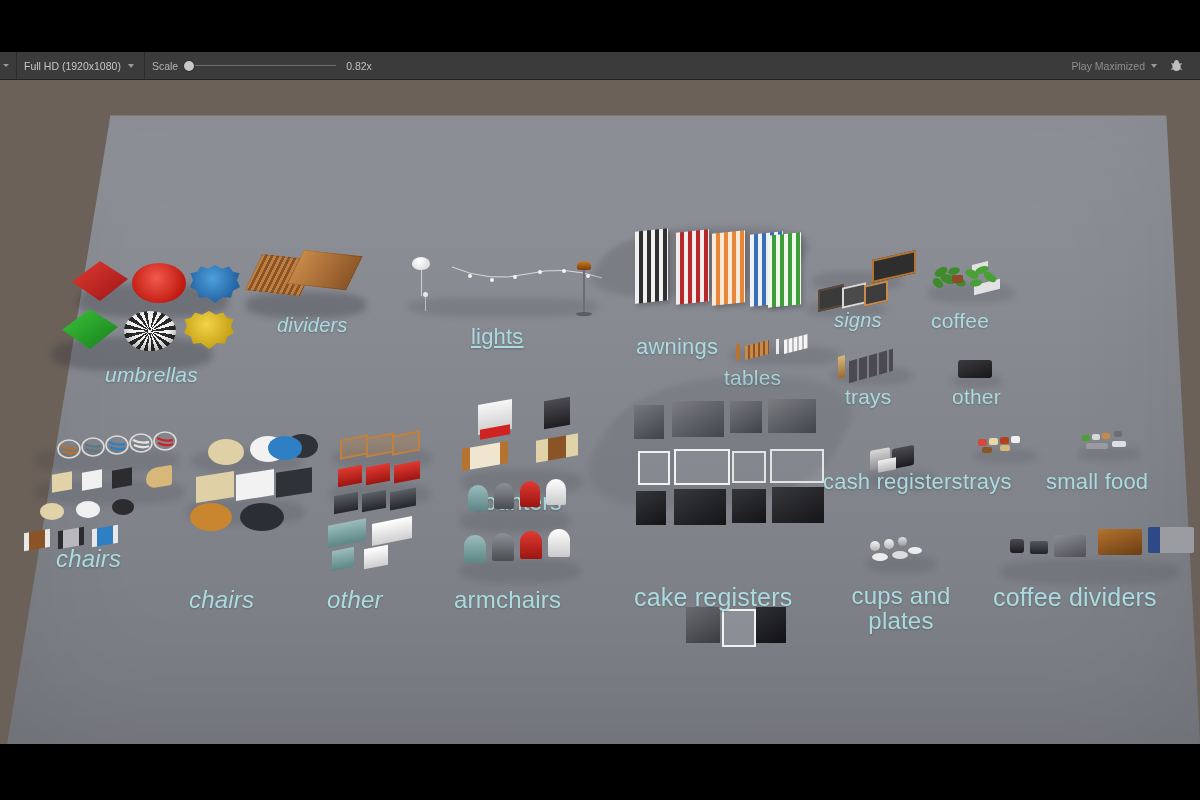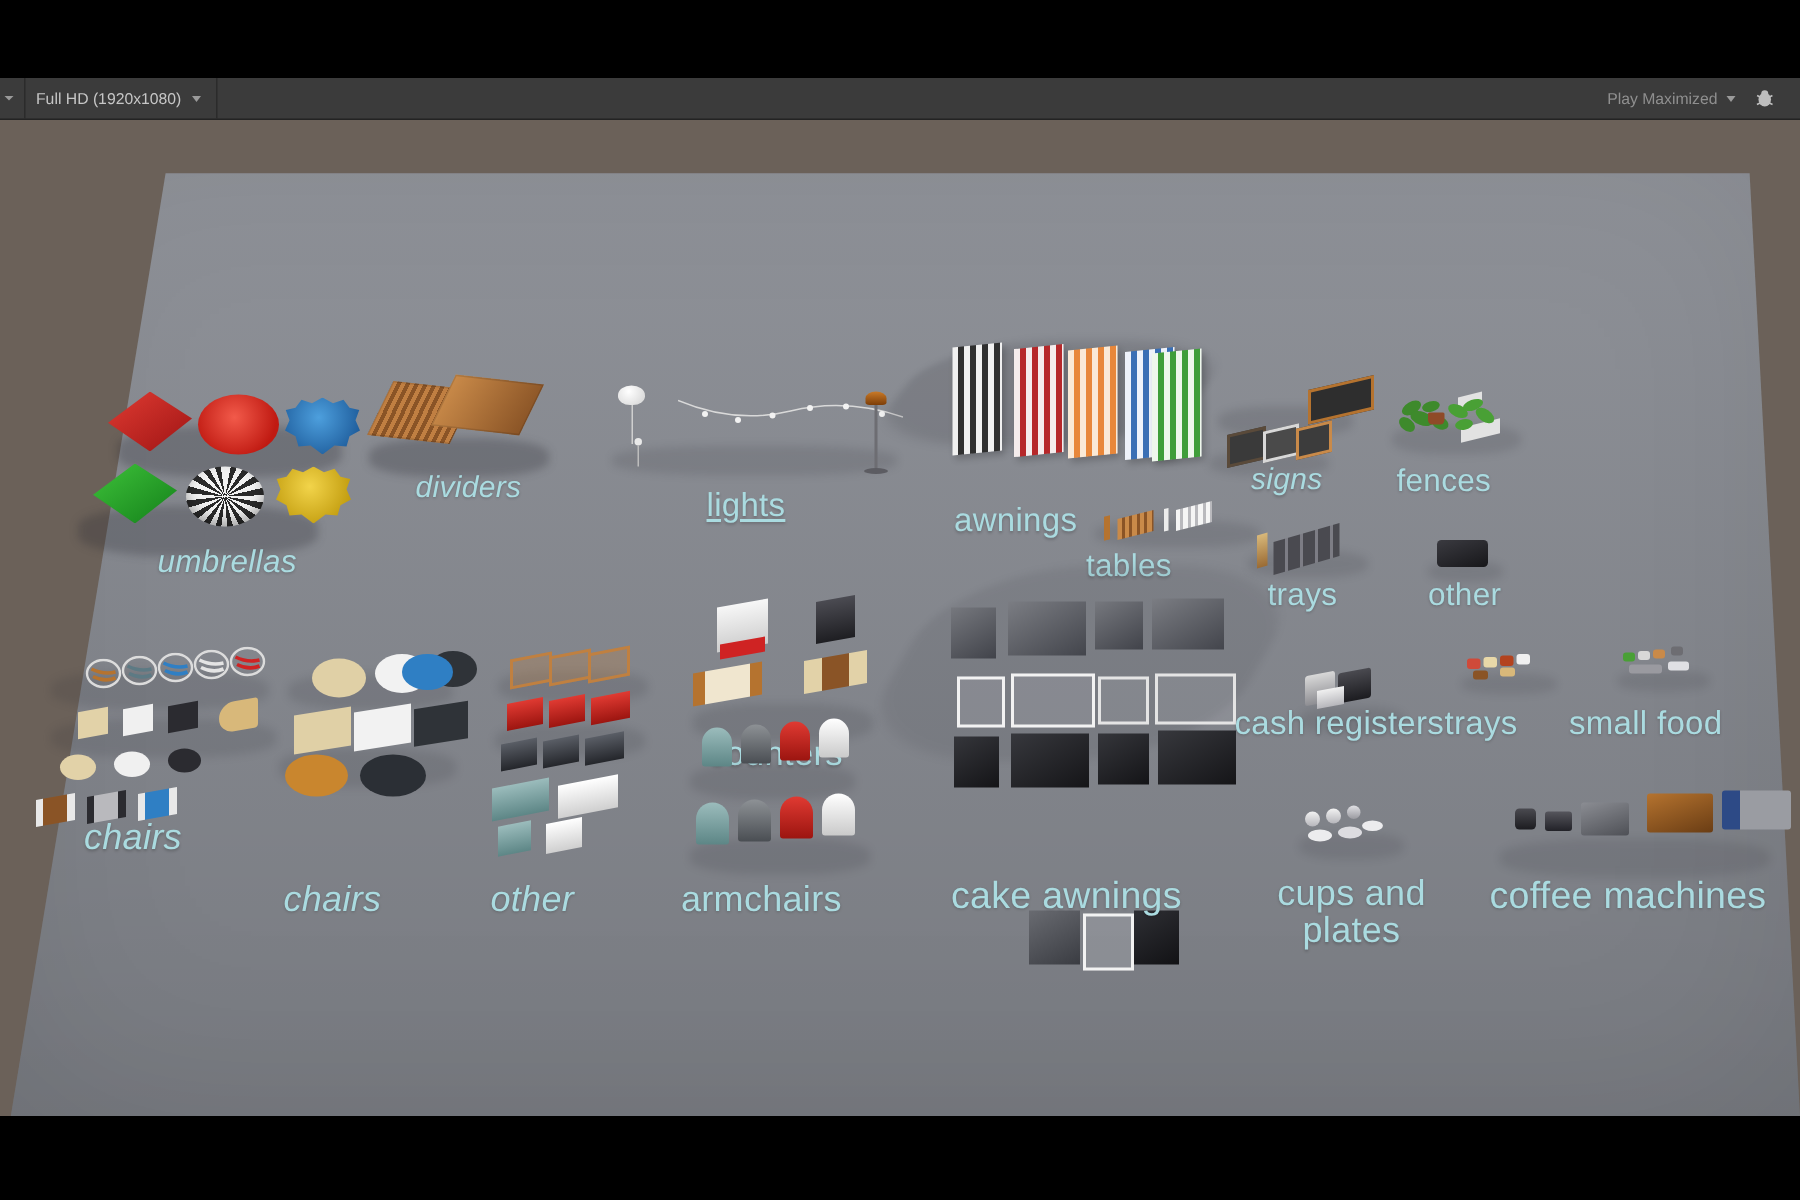--- a/index.html
+++ b/index.html
@@ -112,20 +112,28 @@
 
     <div class="tb-ctl">
       <span id="res-label">Full HD (1920x1080)</span>
     </div>
     <div class="tb-ctl" style="padding:0 10px 0 0">
       <span class="caret"></span>
     </div>
 
     <div class="tb-sep"></div>
 
+    <div class="tb-ctl">
+      <span id="scale-label">Scale</span>
+      <div id="slider">
+        <div id="slider-track"></div>
+        <div id="slider-knob"></div>
+      </div>
+      <span id="scale-value">0.82x</span>
+    </div>
 
     <div id="tb-spacer"></div>
 
     <div class="tb-ctl">
       <span id="play-max">Play Maximized</span>
       <span class="caret"></span>
     </div>
 
     <div id="gizmo-btn">
       <svg width="15" height="15" viewBox="0 0 15 15">
@@ -268,21 +276,21 @@
         <svg width="38" height="26" viewBox="0 0 38 26">
           <g fill="#49a035">
             <ellipse cx="10" cy="9" rx="7" ry="4" transform="rotate(25 10 9)"></ellipse>
             <ellipse cx="20" cy="5" rx="7" ry="3.5" transform="rotate(-20 20 5)"></ellipse>
             <ellipse cx="28" cy="12" rx="7" ry="4" transform="rotate(35 28 12)"></ellipse>
             <ellipse cx="14" cy="18" rx="6" ry="3.5" transform="rotate(-10 14 18)"></ellipse>
           </g>
         </svg>
       </div>
 
-      <div class="lbl" style="left:931px;top:231px;font-size:21px;">fences</div>
+      <div class="lbl" style="left:931px;top:231px;font-size:21px;">coffee</div>
     </div>
 
     <div class="obj">
       <div class="sh obj" style="left:832px;top:288px;width:80px;height:18px;opacity:.5;"></div>
       <div class="obj" style="left:838px;top:277px;width:7px;height:22px;
            background:linear-gradient(#d8b87a,#9a6b34);transform:skewY(-16deg);"></div>
       <div class="obj" style="left:849px;top:276px;width:44px;height:22px;
            background:repeating-linear-gradient(90deg,#4a4a50 0 8px,#7d7d85 8px 10px);transform:skewY(-16deg);"></div>
 
       <div class="lbl" style="left:845px;top:307px;font-size:21px;">trays</div>
@@ -443,21 +451,21 @@
 
       <div class="obj" style="left:636px;top:412px;width:30px;height:34px;background:linear-gradient(150deg,#35363b,#141417);"></div>
       <div class="obj" style="left:674px;top:410px;width:52px;height:36px;background:linear-gradient(150deg,#37383d,#151518);"></div>
       <div class="obj" style="left:732px;top:410px;width:34px;height:34px;background:linear-gradient(150deg,#35363b,#141417);"></div>
       <div class="obj" style="left:772px;top:408px;width:52px;height:36px;background:linear-gradient(150deg,#37383d,#151518);"></div>
 
       <div class="obj" style="left:686px;top:528px;width:34px;height:36px;background:linear-gradient(150deg,#696b71,#3a3c42);"></div>
       <div class="obj" style="left:722px;top:530px;width:30px;height:34px;border:2px solid #f2f2f2;background:rgba(240,240,245,.14);"></div>
       <div class="obj" style="left:756px;top:528px;width:30px;height:36px;background:linear-gradient(150deg,#2e2f34,#121215);"></div>
 
-      <div class="lbl" style="left:634px;top:505px;font-size:25px;">cake awnings</div>
+      <div class="lbl" style="left:634px;top:505px;font-size:25px;">cake registers</div>
     </div>
 
     <div class="obj">
       <div class="sh obj" style="left:866px;top:392px;width:70px;height:18px;opacity:.5;"></div>
       <div class="obj" style="left:870px;top:370px;width:20px;height:20px;
            background:linear-gradient(#d8d8d8,#8d8d92);border-radius:2px;transform:skewY(-11deg);"></div>
       <div class="obj" style="left:892px;top:368px;width:22px;height:20px;
            background:linear-gradient(#4a4a50,#1c1c20);border-radius:2px;transform:skewY(-11deg);"></div>
       <div class="obj" style="left:878px;top:380px;width:18px;height:12px;
            background:linear-gradient(#f0f0f0,#b6b6bb);transform:skewY(-11deg);"></div>
@@ -509,20 +517,20 @@
            background:linear-gradient(#4a4a50,#1c1c20);"></div>
       <div class="obj" style="left:1030px;top:462px;width:18px;height:13px;border-radius:2px;
            background:linear-gradient(#55555c,#222228);"></div>
       <div class="obj" style="left:1054px;top:456px;width:32px;height:22px;border-radius:2px;
            background:linear-gradient(160deg,#8b8d93,#4e5056);"></div>
       <div class="obj" style="left:1098px;top:450px;width:44px;height:26px;border-radius:2px;
            background:linear-gradient(160deg,#b5732f,#6a3d14);"></div>
       <div class="obj" style="left:1148px;top:448px;width:46px;height:26px;border-radius:2px;
            background:linear-gradient(90deg,#2d4a86 0 12px,#9a9ca2 12px 46px);"></div>
 
-      <div class="lbl" style="left:993px;top:505px;font-size:25px;">coffee machines</div>
+      <div class="lbl" style="left:993px;top:505px;font-size:25px;">coffee dividers</div>
     </div>
 
   </div>
 
   <div class="letterbox" id="lb-bottom"></div>
 
 </div>
 
 </body></html>

